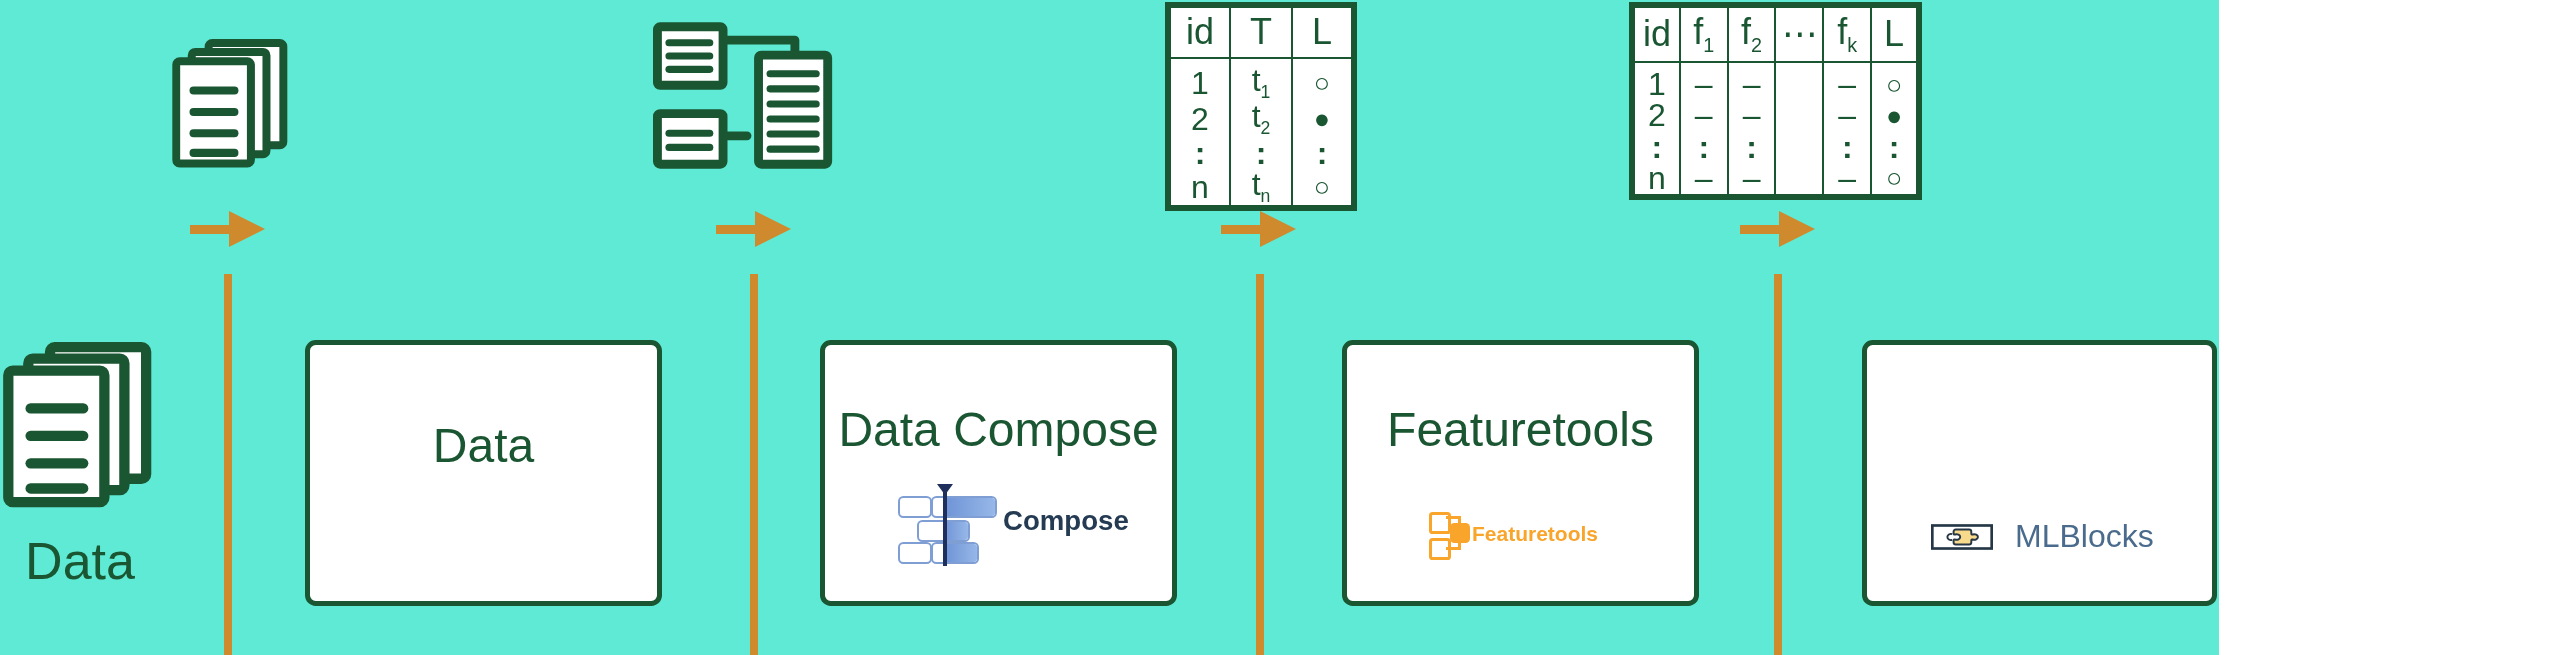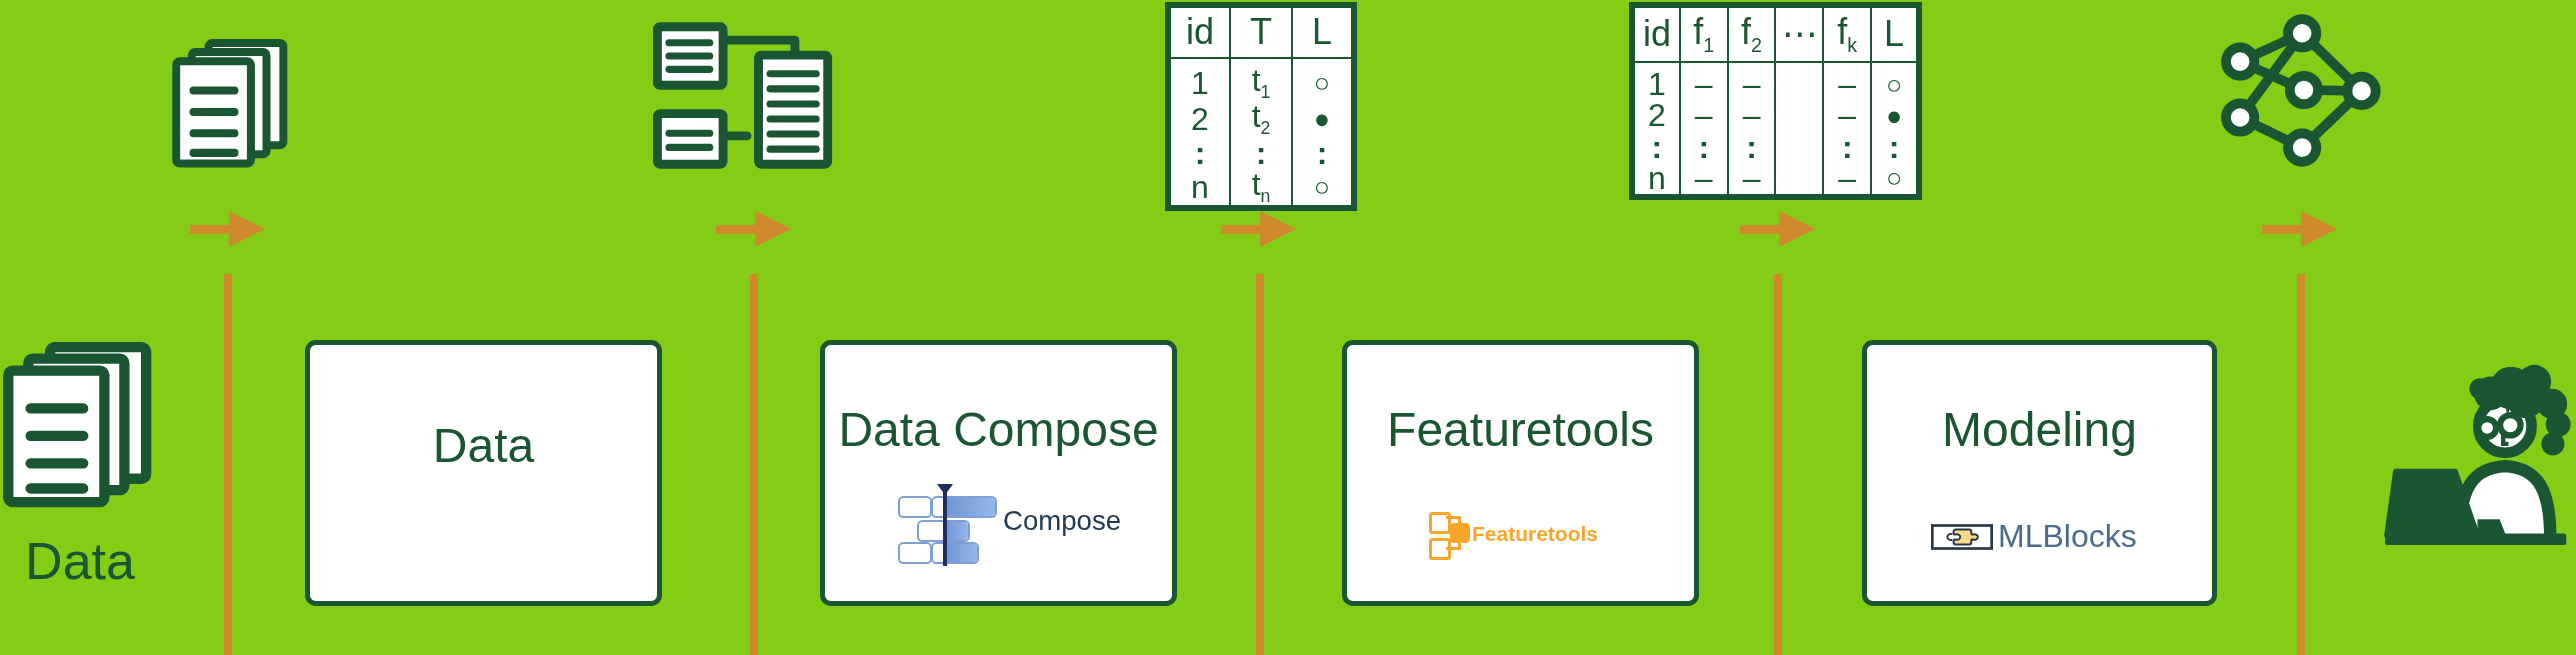--- a/index.html
+++ b/index.html
@@ -1,16 +1,16 @@
 <!DOCTYPE html>
 <html style="font-size:14.2px"><head>
 <meta charset="utf-8">
 <style>
   html,body{margin:0;padding:0;background:#fff;}
-  #canvas{position:relative;width:2576px;height:655px;background:#84cc16;overflow:hidden;
+  #canvas{position:relative;width:2219px;height:655px;background:#5eead4;overflow:hidden;
           font-family:"Liberation Sans","DejaVu Sans",sans-serif;color:#1a5632;}
   .abs{position:absolute;}
   
   .vline{position:absolute;top:274px;width:8px;height:381px;background:#cf8a2d;}
   .arrow{position:absolute;top:211px;width:75px;height:37px;}
   .arrow .shaft{position:absolute;left:0;top:14.2px;width:41px;height:9px;background:#cf8a2d;}
   .arrow .head{position:absolute;left:39px;top:0;width:0;height:0;
                border-top:18.7px solid transparent;border-bottom:18.7px solid transparent;
                border-left:36px solid #cf8a2d;}
   
@@ -34,29 +34,29 @@
   .dtable sub{font-size:0.55em;}
   .dtable td.circle{font-size:27px;}
   .dtable td.dots, .dtable th.dots{font-weight:bold;}
   
   .compose{position:absolute;width:231px;height:84px;}
   .c-rect{position:absolute;height:18px;border:2.7px solid #7f9fd4;border-radius:5.3px;background:#fff;overflow:hidden;}
   .c-fill{position:absolute;top:0;bottom:0;background:linear-gradient(90deg,#6f94d6,#96b7e8);}
   .c-line{position:absolute;left:48px;top:2.7px;width:3.6px;height:79px;background:#1e2f5c;}
   .c-tri{position:absolute;left:42px;top:0;width:0;height:0;border-left:8px solid transparent;
          border-right:8px solid transparent;border-top:11.6px solid #1e2f5c;}
-  .c-text{position:absolute;left:108px;top:21.3px;font-size:27.6px;font-weight:normal;color:#243b53;}
+  .c-text{position:absolute;left:108px;top:21.3px;font-size:27.6px;font-weight:bold;color:#243b53;}
   
   .ft{position:absolute;width:276px;height:49px;}
   .ft-sq{position:absolute;width:16px;height:16px;border:3.1px solid #f9a42a;border-radius:3.6px;background:#fff;}
   .ft-fsq{position:absolute;left:28.4px;top:14.2px;width:19.6px;height:19.6px;background:#f9a42a;border-radius:4.4px;}
   .ft-seg{position:absolute;background:#f9a42a;}
   .ft-text{position:absolute;left:50px;top:0;line-height:49px;font-size:21px;font-weight:bold;color:#f9a42a;}
   
-  .mlb{position:absolute;display:flex;align-items:center;gap:5px;}
+  .mlb{position:absolute;display:flex;align-items:center;gap:22px;}
   .mlb-text{font-size:32px;color:#4a6b8c;}
 </style>
 </head>
 <body>
 
 <div id="canvas">
 
   <svg width="0" height="0" style="position:absolute" aria-hidden="true">
     <symbol id="docstack" viewBox="0 0 130 145">
       <g fill="#fff" stroke="#1a5632" stroke-width="9">
@@ -269,21 +269,20 @@
       <div class="ft-fsq"></div>
       <div class="ft-seg" style="left:24px;top:7.1px;width:15px;height:3.1px"></div>
       <div class="ft-seg" style="left:36px;top:7.1px;width:3.1px;height:9px"></div>
       <div class="ft-seg" style="left:24px;top:38px;width:15px;height:3.1px"></div>
       <div class="ft-seg" style="left:36px;top:33px;width:3.1px;height:8.4px"></div>
       <div class="ft-text">Featuretools</div>
     </div>
   </div>
 
   <div class="stage-box" style="left:1862px;width:345px">
-    <div class="box-title">Modeling</div>
     <div class="mlb" style="left:64px;top:173px">
       <svg width="62" height="26" viewBox="0 0 70 29">
         <rect x="1.5" y="1.5" width="67" height="26" fill="#fff" stroke="#253746" stroke-width="3"></rect>
         <path d="M28,6 L43,6 C44.5,6 45.5,7 45.5,8.5 L45.5,10.5 C45.5,11.5 46.2,12 47,11.7
                  C50,10.5 53,12.3 53,14.5 C53,16.7 50,18.5 47,17.3 C46.2,17 45.5,17.5 45.5,18.5
                  L45.5,20.5 C45.5,22 44.5,23 43,23 L28,23 C26.5,23 25.5,22 25.5,20.5 L25.5,18.5
                  C25.5,17.5 26.2,17 27,17.3 C30,18.5 33,16.7 33,14.5 C33,12.3 30,10.5 27,11.7
                  C26.2,12 25.5,11.5 25.5,10.5 L25.5,8.5 C25.5,7 26.5,6 28,6 Z" fill="#f8da8c" stroke="#253746" stroke-width="2.2"></path>
         <path d="M24,11.2 C21,10.3 18.5,12.3 18.5,14.5 C18.5,16.7 21,18.7 24,17.8" fill="none" stroke="#253746" stroke-width="2.2"></path>
       </svg>

